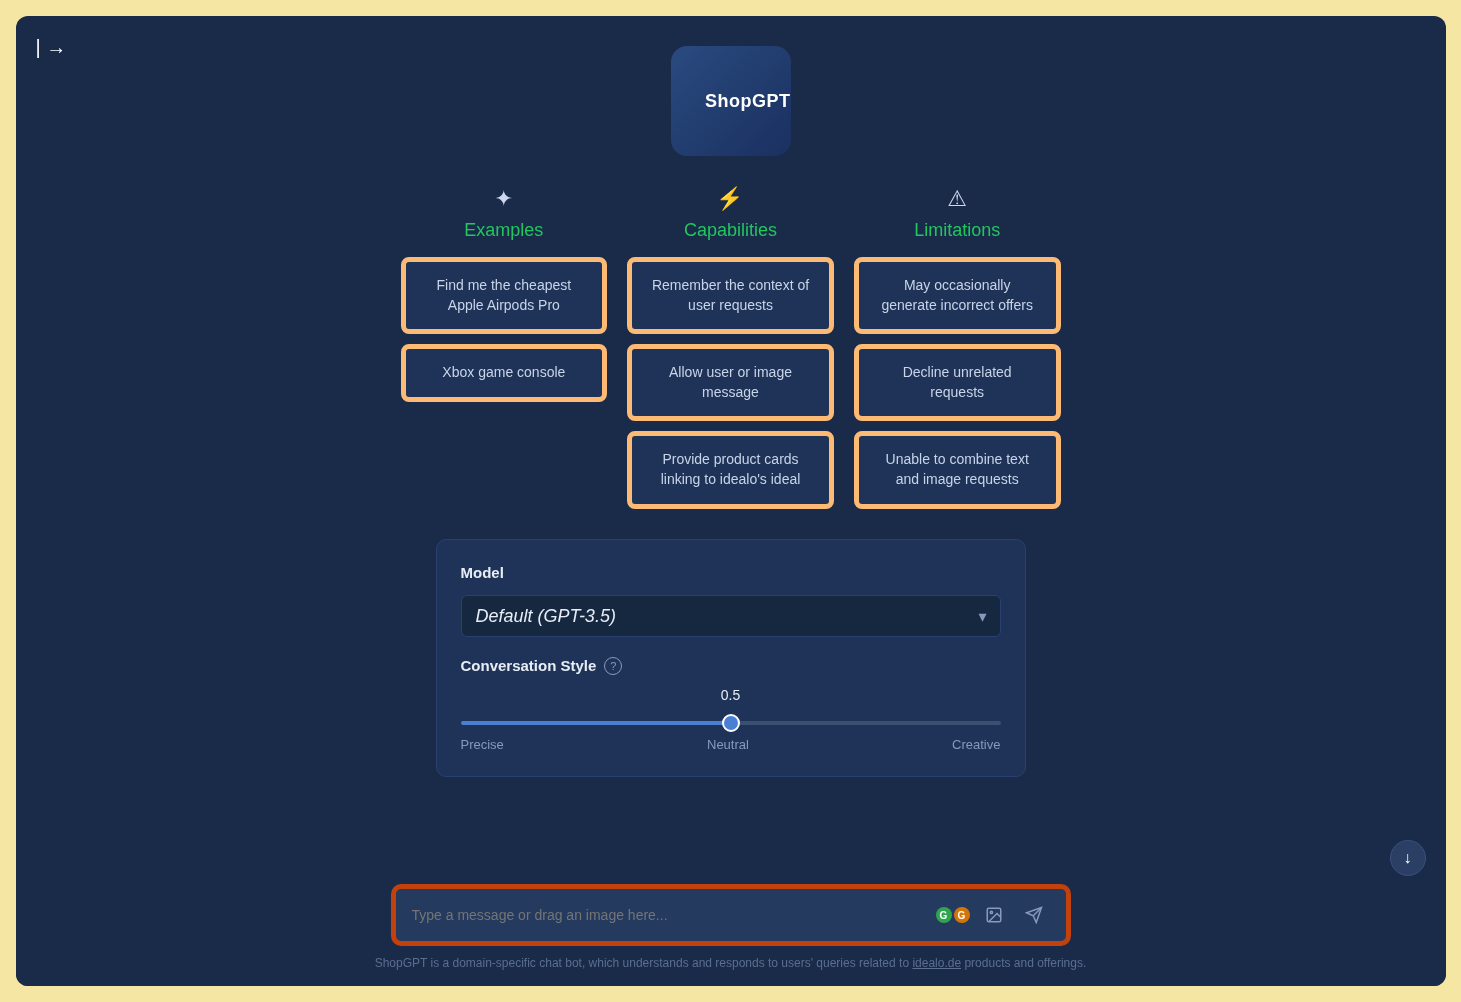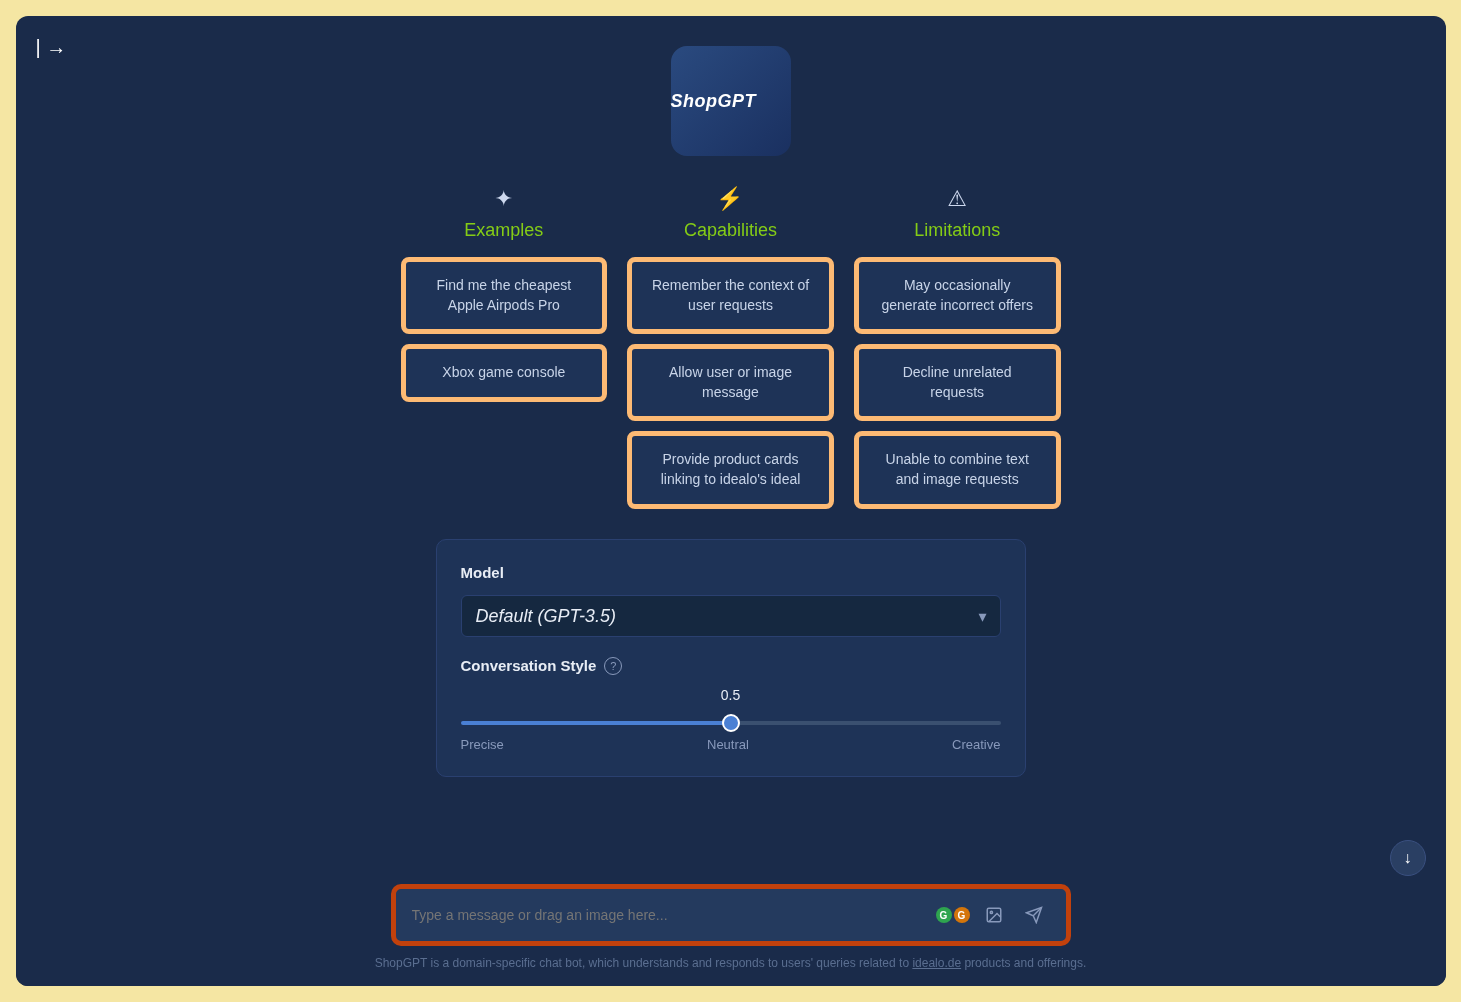--- a/index.html
+++ b/index.html
@@ -71,22 +71,21 @@
       margin-bottom: 30px;
     }
 
     .logo-box {
       width: 120px;
       height: 110px;
       background: linear-gradient(135deg, #2a4a7f, #1a3060);
       border-radius: 16px;
       display: flex;
       align-items: center;
-      justify-content: flex-start;
-      font-style: italic;
+      justify-content: flex-end;
     }
 
     .logo-text {
       color: #fff;
       font-size: 18px;
       font-weight: 600;
       letter-spacing: 0.5px;
     }
 
     
@@ -114,21 +113,21 @@
 
     .column-icon {
       font-size: 22px;
       margin-bottom: 8px;
       color: #cdd8ee;
     }
 
     .column-title {
       font-size: 18px;
       font-weight: 500;
-      color: #84cc16;
+      color: #22c55e;
     }
 
     
     .card {
       background: #1e3357;
       border-radius: 8px;
       padding: 14px 16px;
       width: 100%;
       text-align: center;
       color: #c8d4e8;

